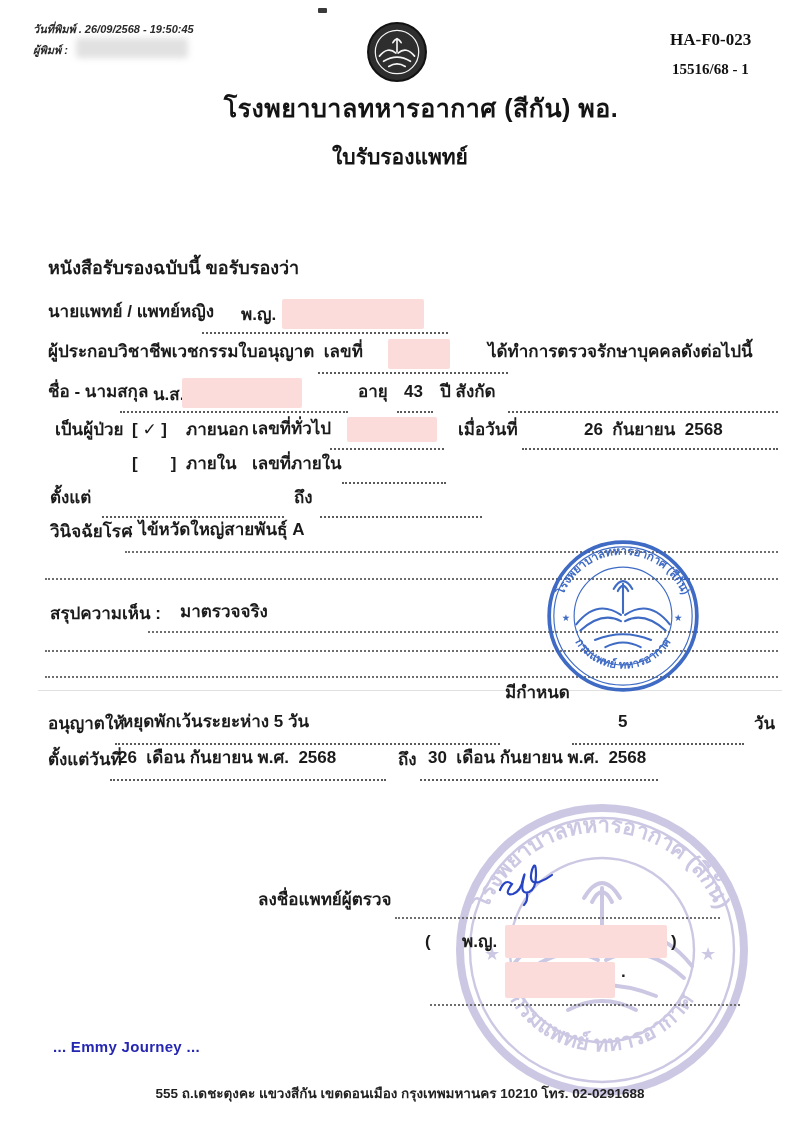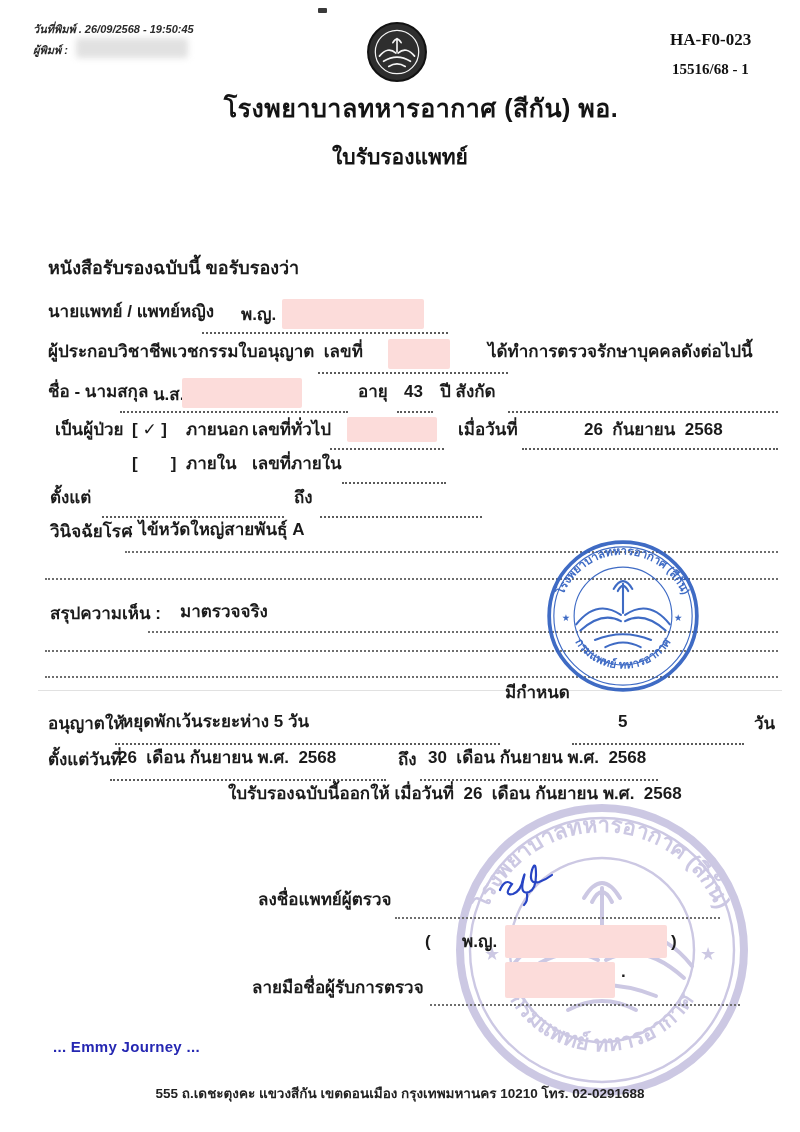--- a/index.html
+++ b/index.html
@@ -76,21 +76,21 @@
   <div class="redact-pink" style="left:182px;top:378px;width:120px;height:30px;"></div>
   <div class="abs t" style="left:358px;top:380px;">อายุ</div>
   <div class="dots" style="left:397px;top:385px;width:36px;height:26px;"></div>
   <div class="abs t" style="left:404px;top:380px;">43</div>
   <div class="abs t" style="left:440px;top:380px;">ปี สังกัด</div>
   <div class="dots" style="left:508px;top:385px;width:270px;height:26px;"></div>
 
   <div class="abs t" style="left:55px;top:418px;">เป็นผู้ป่วย</div>
   <div class="abs t" style="left:132px;top:418px;">[ ✓ ]</div>
   <div class="abs t" style="left:186px;top:418px;">ภายนอก</div>
-  <div class="abs t" style="left:252px;top:418px;">เลขที่ทั่วไป</div>
+  <div class="abs t" style="left:252px;top:418px;font-family:Liberation Mono, monospace;">เลขที่ทั่วไป</div>
   <div class="dots" style="left:330px;top:423px;width:114px;height:25px;"></div>
   <div class="redact-pink" style="left:347px;top:417px;width:90px;height:25px;"></div>
   <div class="abs t" style="left:458px;top:418px;">เมื่อวันที่</div>
   <div class="dots" style="left:522px;top:423px;width:256px;height:25px;"></div>
   <div class="abs t" style="left:584px;top:418px;">26  กันยายน  2568</div>
 
   <div class="abs t" style="left:132px;top:452px;">[       ]</div>
   <div class="abs t" style="left:186px;top:452px;">ภายใน</div>
   <div class="abs t" style="left:252px;top:452px;">เลขที่ภายใน</div>
   <div class="dots" style="left:342px;top:457px;width:104px;height:25px;"></div>
@@ -149,21 +149,20 @@
   <div class="abs t" style="left:618px;top:710px;">5</div>
   <div class="abs t" style="left:754px;top:712px;">วัน</div>
 
   <div class="abs t" style="left:48px;top:748px;">ตั้งแต่วันที่</div>
   <div class="dots" style="left:110px;top:753px;width:276px;height:26px;"></div>
   <div class="abs t" style="left:118px;top:746px;">26  เดือน กันยายน พ.ศ.  2568</div>
   <div class="abs t" style="left:398px;top:748px;">ถึง</div>
   <div class="dots" style="left:420px;top:753px;width:238px;height:26px;"></div>
   <div class="abs t" style="left:428px;top:746px;">30  เดือน กันยายน พ.ศ.  2568</div>
 
-  <div class="abs t" style="left:228px;top:782px;">ใบรับรองฉบับนี้ออกให้ เมื่อวันที่  26  เดือน กันยายน พ.ศ.  2568</div>
 
   <svg class="stamp-faint" viewBox="0 0 150 150">
     <defs>
       <path id="arcT2" d="M 13,78 A 62,62 0 0 1 137,78"></path>
       <path id="arcB2" d="M 25,92 A 54,54 0 0 0 125,92"></path>
     </defs>
     <g fill="none" stroke="#9a92c8">
       <circle cx="75" cy="75" r="71" stroke-width="4"></circle>
       <circle cx="75" cy="75" r="66" stroke-width="1.2"></circle>
       <circle cx="75" cy="75" r="46" stroke-width="1.2"></circle>
@@ -197,19 +196,18 @@
   <div class="dots-lite" style="left:395px;top:895px;width:325px;height:22px;"></div>
 
   <div class="abs t" style="left:425px;top:930px;">(</div>
   <div class="abs t" style="left:462px;top:930px;">พ.ญ.</div>
   <div class="redact-pink" style="left:505px;top:925px;width:162px;height:33px;"></div>
   <div class="abs t" style="left:671px;top:930px;">)</div>
 
   <div class="redact-pink" style="left:505px;top:962px;width:110px;height:36px;"></div>
   <div class="abs t" style="left:621px;top:960px;">.</div>
 
-  <div class="abs t bold" style="left:252px;top:976px;">ลายมือชื่อผู้รับการตรวจ</div>
   <div class="dots-lite" style="left:430px;top:984px;width:310px;height:20px;"></div>
 
   <div class="abs watermark" style="left:42px;top:1038px;margin-left:11px;">... Emmy Journey ...</div>
   <div class="abs footer-address" style="left:0;top:1082px;">555 ถ.เดชะตุงคะ แขวงสีกัน เขตดอนเมือง กรุงเทพมหานคร 10210 โทร. 02-0291688</div>
 
 </div>
 
 </body></html>

